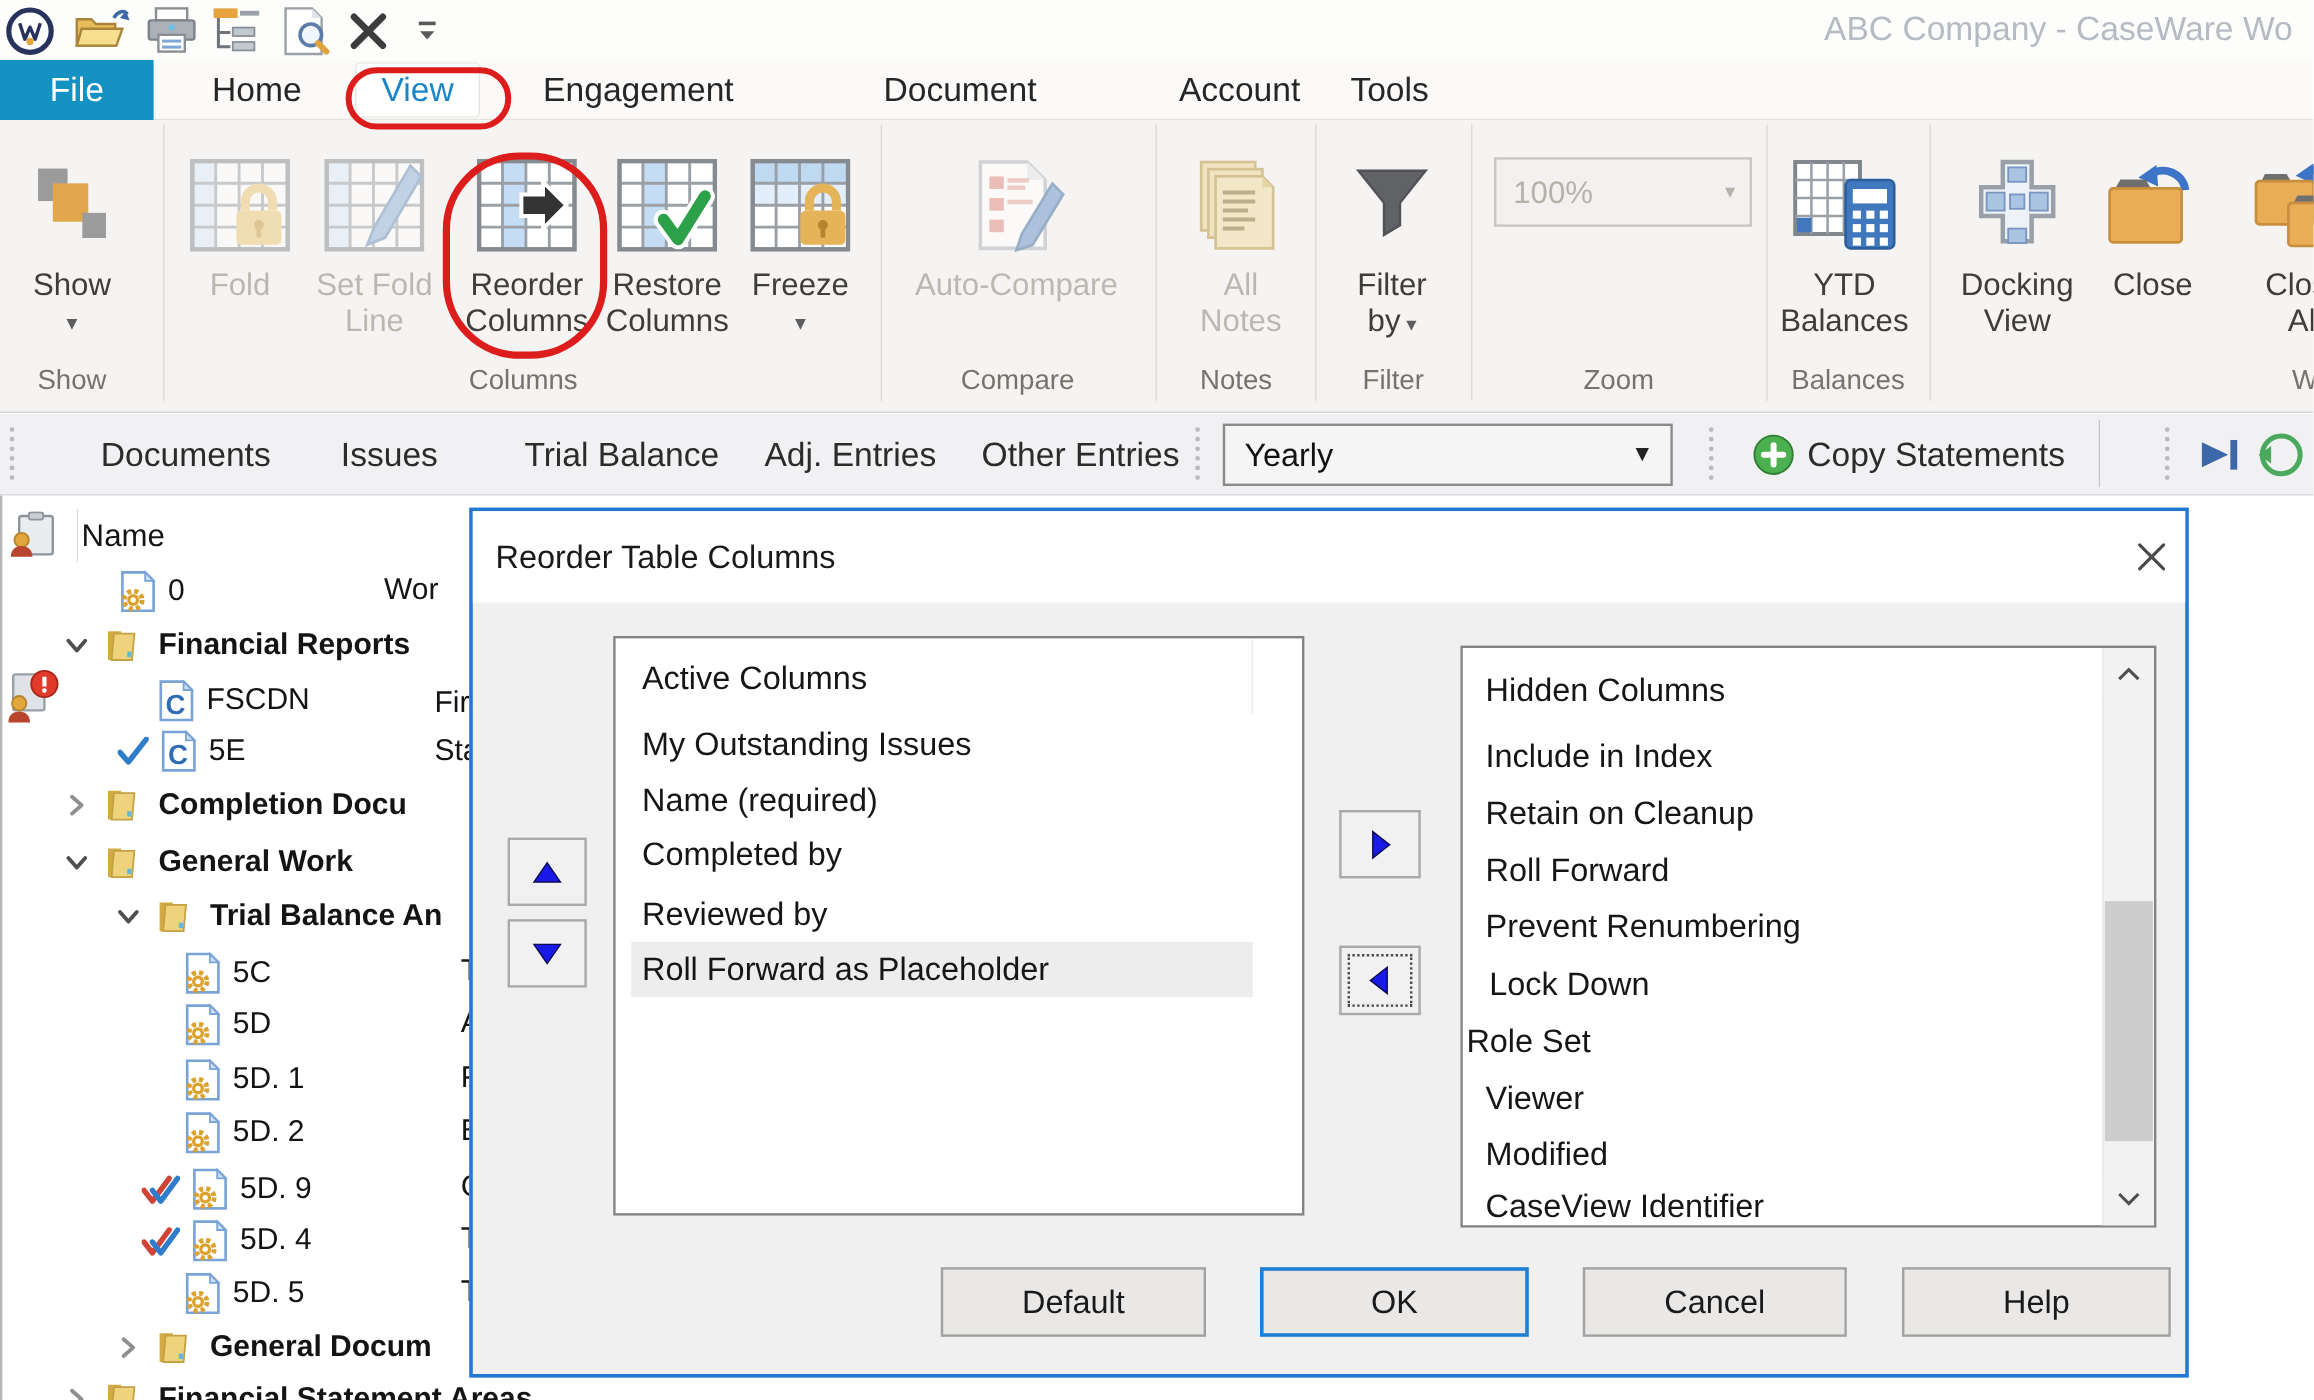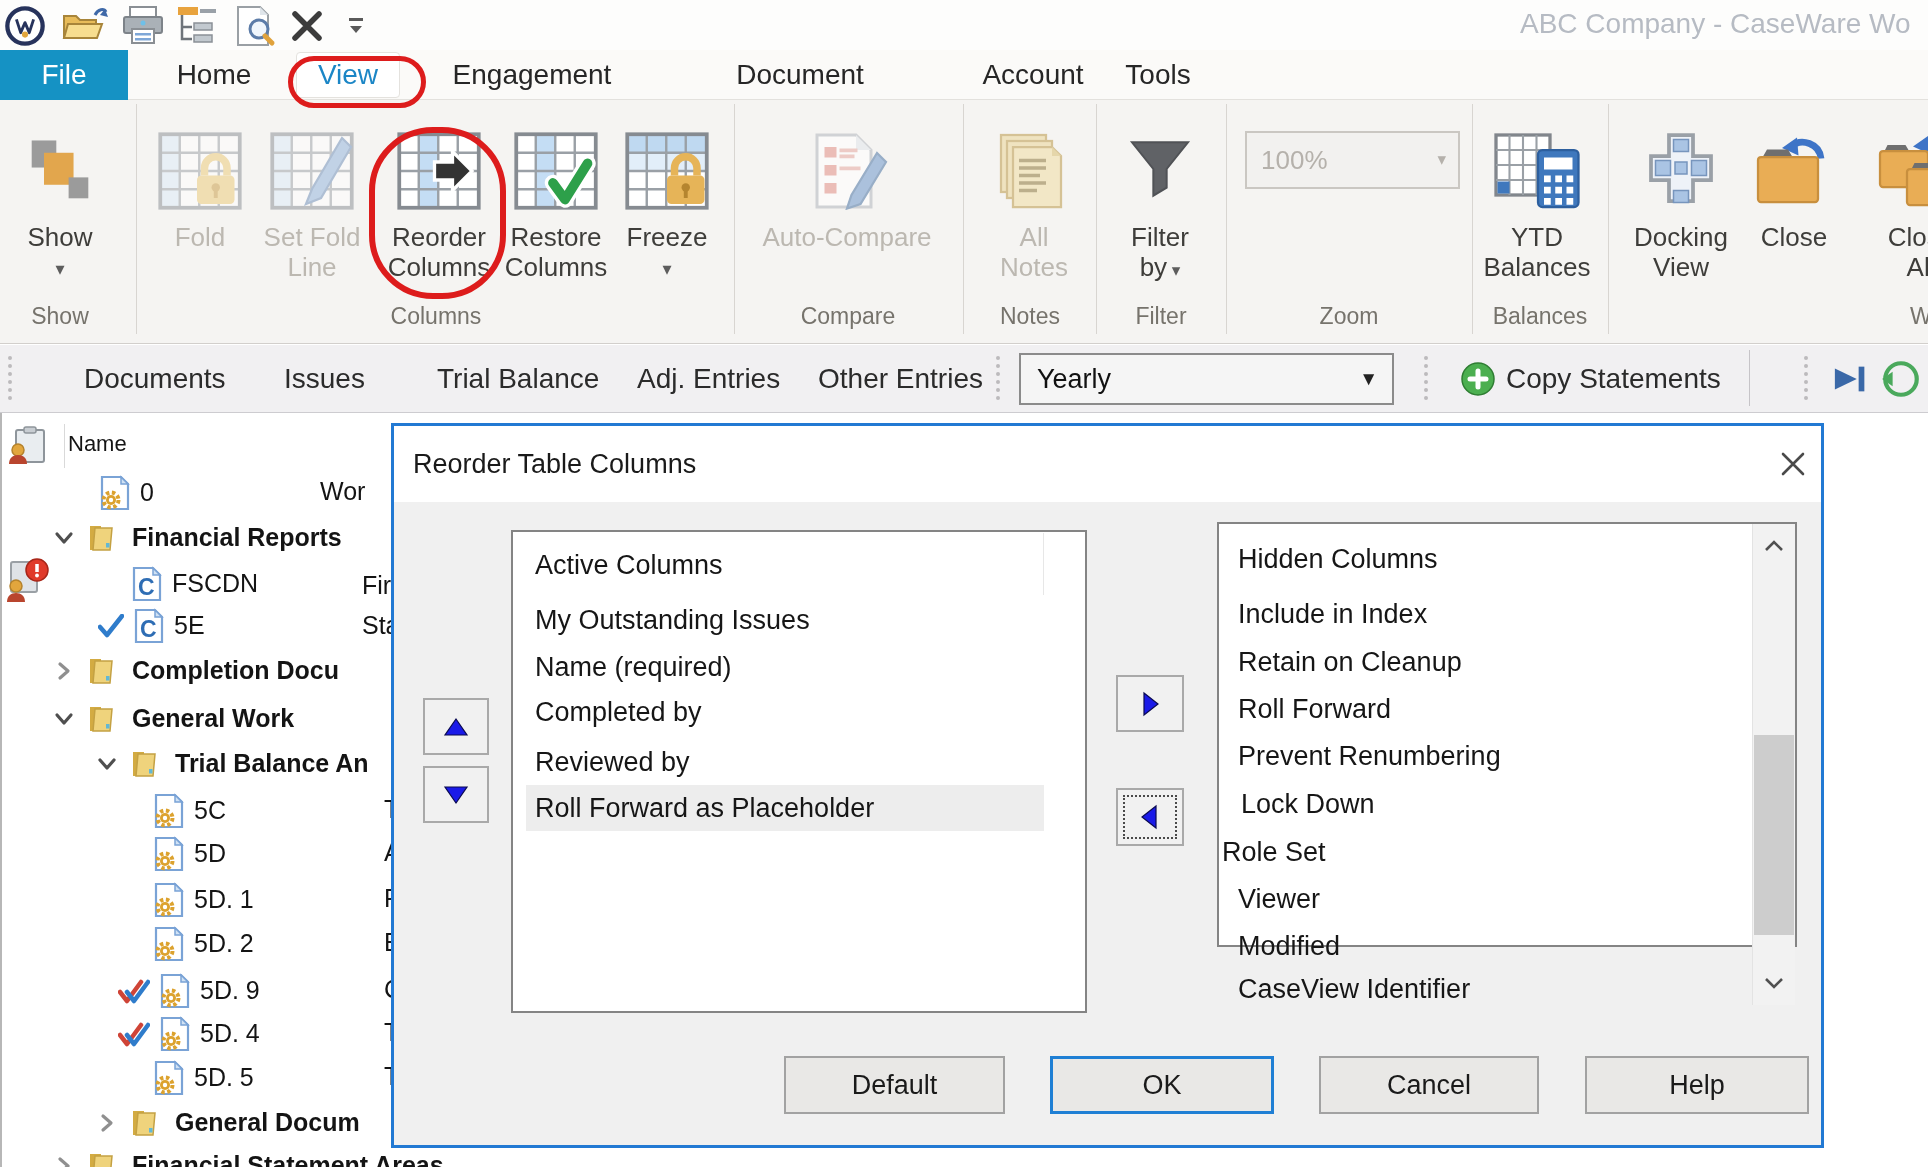--- a/index.html
+++ b/index.html
@@ -450,21 +450,21 @@
     <use href="#i-skip"></use>
   </svg>
 <svg class="a ic" style="left:1880px;top:358px" width="42" height="42">
     <use href="#i-circarr"></use>
   </svg>
 
 <svg class="a ic" style="left:6px;top:426px" width="42" height="40">
     <use href="#i-clipuser"></use>
   </svg>
 <div class="a hline"></div>
-<div class="a tl" style="left:68px;top:431px;font-size:22px">Name</div>
+<div class="a tl" style="left:68px;top:431px;font-size:26px">Name</div>
 <svg class="a ic" style="left:3px;top:556px" width="48" height="48">
     <use href="#i-alertuser"></use>
   </svg>
 
 <div class="a trow g10" style="left:100px;top:470px">
     <svg class="ic" width="30" height="36">
       <use href="#i-gear"></use>
     </svg>
     <span class="tl">0</span>
   </div>
@@ -646,21 +646,21 @@
         <use href="#i-trir"></use>
       </svg>
     </div>
   <div class="a sqbtn" style="left:722px;top:362px;width:68px;height:58px">
       <div class="dotfocus"></div>
       <svg class="ic" width="22" height="26">
         <use href="#i-tril"></use>
       </svg>
     </div>
 
-  <div class="a lbox" style="left:823px;top:96px;width:580px;height:425px">
+  <div class="a lbox" style="left:823px;top:112px;width:580px;height:485px">
     <div class="lr" style="top:11px;padding-left:19px">Hidden Columns</div>
     <div class="lr" style="top:66px;padding-left:19px">Include in Index</div>
     <div class="lr" style="top:114px;padding-left:19px">Retain on Cleanup</div>
     <div class="lr" style="top:161px;padding-left:19px">Roll Forward</div>
     <div class="lr" style="top:208px;padding-left:19px">Prevent Renumbering</div>
     <div class="lr" style="top:256px;">Lock Down</div>
     <div class="lr" style="top:304px;padding-left:3px">Role Set</div>
     <div class="lr" style="top:351px;padding-left:19px">Viewer</div>
     <div class="lr" style="top:398px;padding-left:19px">Modified</div>
     <div class="lr" style="top:441px;padding-left:19px">CaseView Identifier</div>

